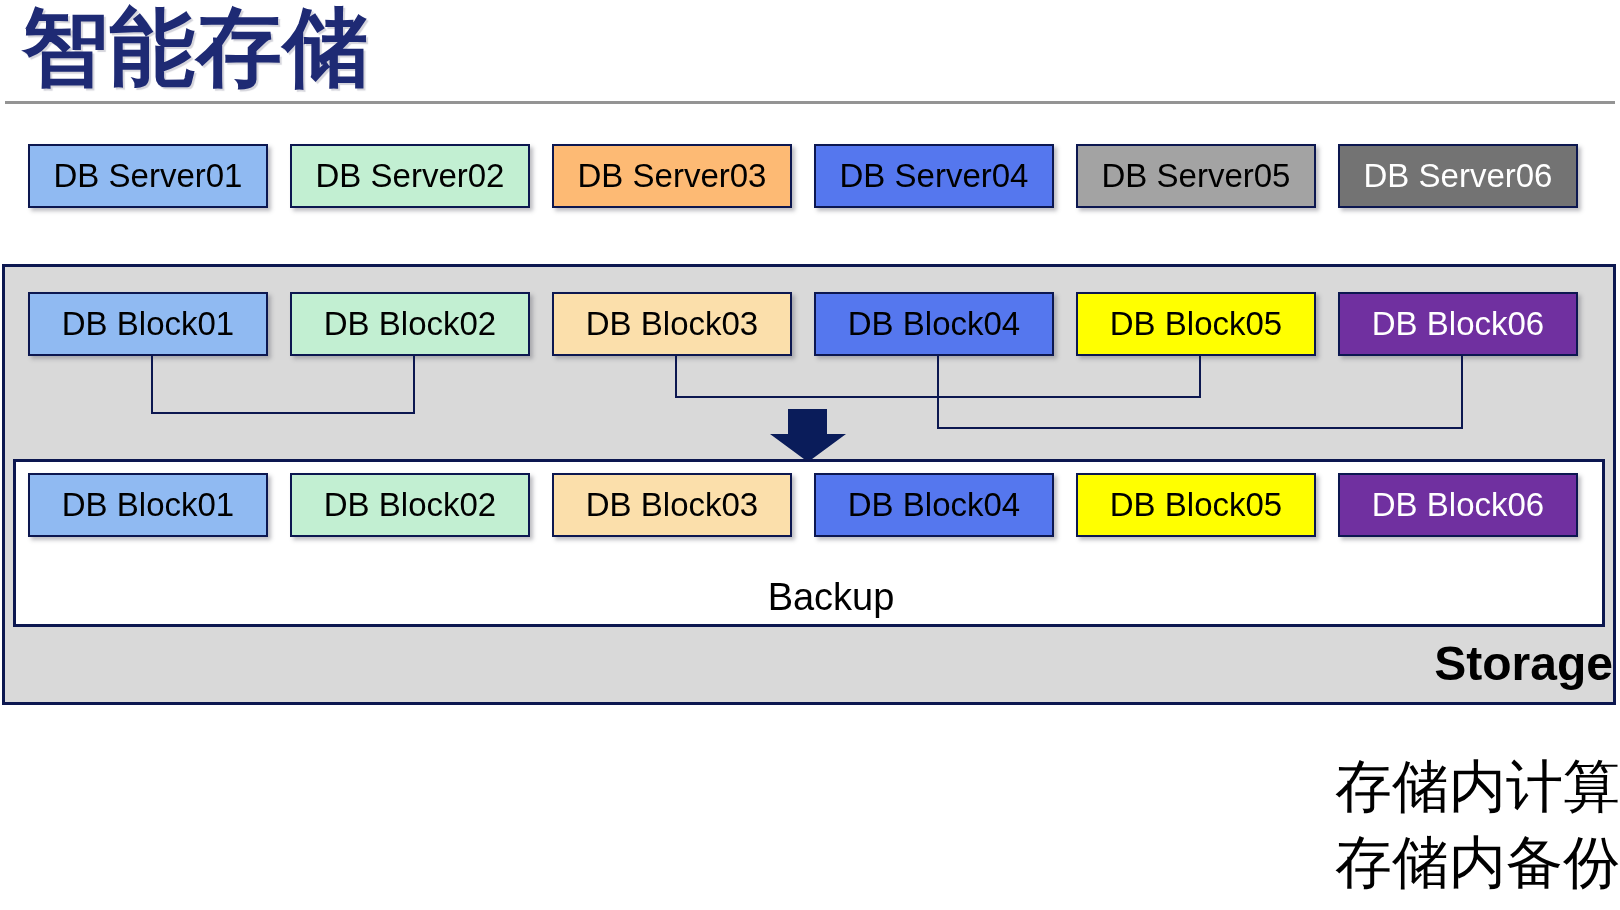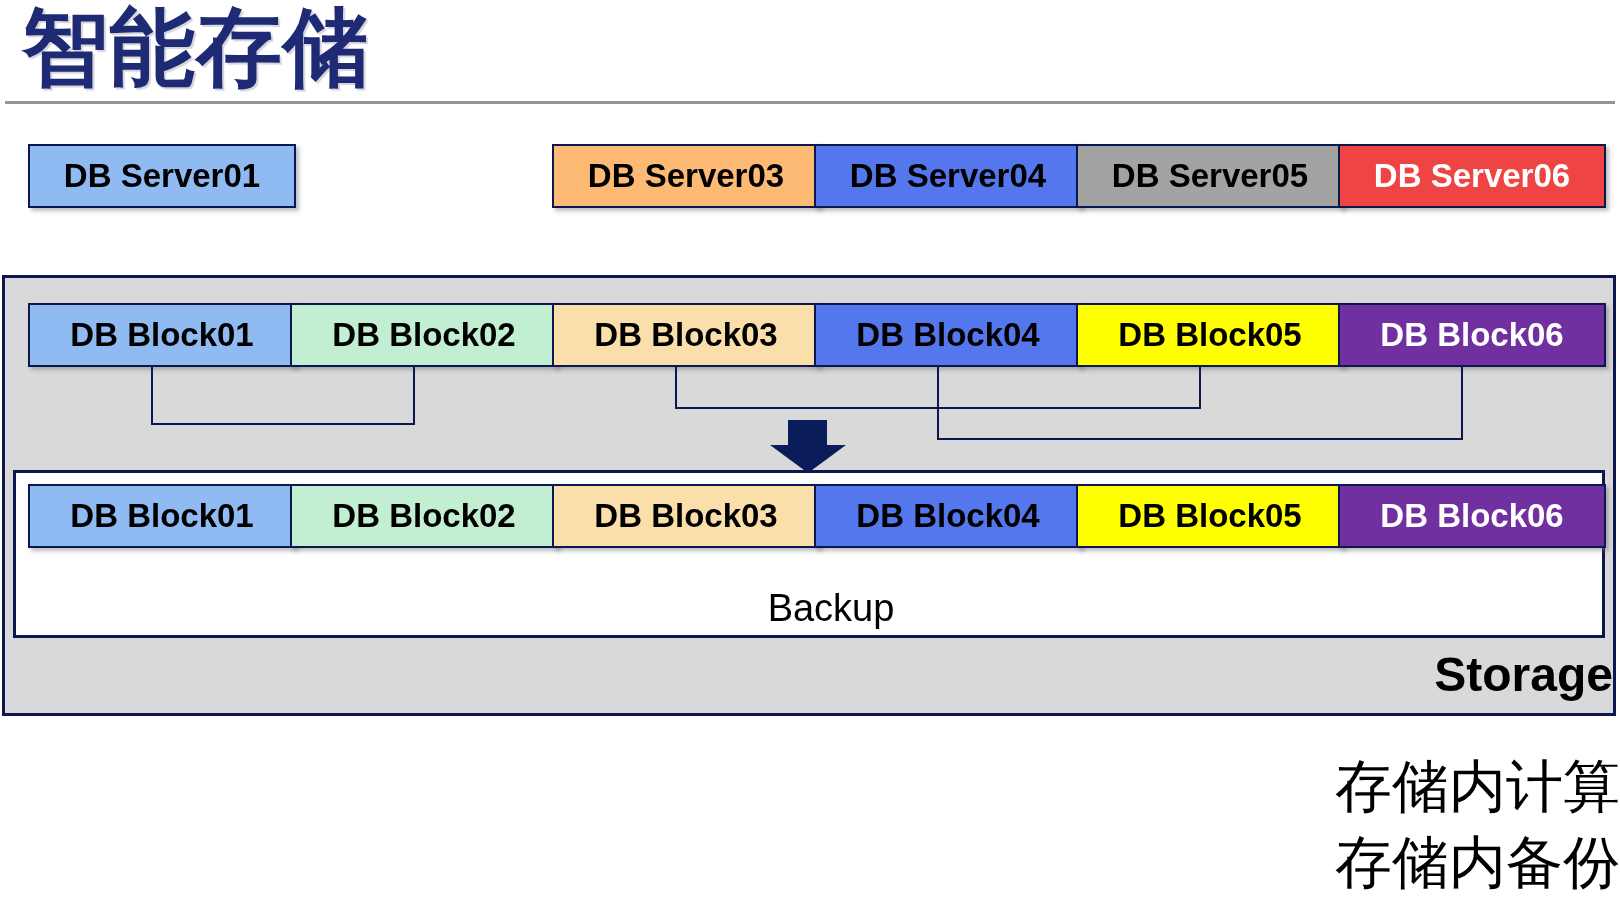--- a/index.html
+++ b/index.html
@@ -8,29 +8,28 @@
     font-family:"Liberation Sans", sans-serif;
   }
   .title{
     position:absolute;left:22px;top:-4px;margin:0;
     font-size:86px;line-height:102px;font-weight:bold;color:var(--title-navy);
     letter-spacing:1px;text-shadow:2px 2px 1px rgba(160,160,175,.45);
   }
   .rule{position:absolute;left:5px;top:101px;width:1610px;height:0;border-top:3px solid var(--rule-gray);}
   .row{position:absolute;height:64px;width:1558px;}
   .box{
-    position:absolute;top:0;width:268px;height:64px;box-sizing:border-box;
+    position:absolute;top:0;width:240px;height:64px;box-sizing:border-box;
     border:2px solid var(--navy);display:flex;align-items:center;justify-content:center;
     font-size:33px;color:#000;box-shadow:3px 3px 4px rgba(110,110,120,.45);
     white-space:nowrap;
-    font-weight:bold;
   }
   .server-row{left:28px;top:144px;}
   .storage-box{
-    position:absolute;left:2px;top:275px;width:1614px;height:441px;box-sizing:border-box;
+    position:absolute;left:2px;top:264px;width:1614px;height:441px;box-sizing:border-box;
     background:var(--container-fill);border:3px solid var(--navy);padding-left:20px;
   }
   .block-row-1{left:23px;top:25px;}
   .connector{position:absolute;box-sizing:border-box;border:0 solid var(--navy);
     border-left-width:2px;border-right-width:2px;border-bottom-width:2px;}
   .u1{left:146px;top:89px;width:264px;height:58px;}
   .u2{left:670px;top:89px;width:526px;height:42px;}
   .u3{left:932px;top:89px;width:526px;height:73px;}
   .arrow{
     position:absolute;left:765px;top:142px;width:76px;height:53px;background:var(--arrow-navy);
@@ -58,24 +57,25 @@
 </style>
 </head>
 <body>
 
 <div class="slide">
   <h1 class="title">智能存储</h1>
   <div class="rule"></div>
 
   <div class="row server-row" id="server-row">
       <div class="box" style="left: 0px; background: rgb(144, 186, 242); color: rgb(0, 0, 0);">DB Server01</div>
+      <div class="box" style="left: 262px; background: rgb(194, 239, 210); color: rgb(0, 0, 0);">DB Server02</div>
       <div class="box" style="left: 524px; background: #fdba74; color: rgb(0, 0, 0); text-align: center;">DB Server03</div>
       <div class="box" style="left: 786px; background: rgb(85, 119, 238); color: rgb(0, 0, 0);">DB Server04</div>
       <div class="box" style="left: 1048px; background: #a3a3a3; color: rgb(0, 0, 0);">DB Server05</div>
-      <div class="box" style="left: 1310px; background: #ef4444; color: rgb(255, 255, 255);">DB Server06</div>
+      <div class="box" style="left: 1310px; background: #737373; color: rgb(255, 255, 255);">DB Server06</div>
     </div>
 
   <div class="storage-box">
     <div class="row block-row-1" id="block-row-1">
         <div class="box" style="left: 0px; background: rgb(144, 186, 242); color: rgb(0, 0, 0);">DB Block01</div>
         <div class="box" style="left: 262px; background: rgb(194, 239, 210); color: rgb(0, 0, 0);">DB Block02</div>
         <div class="box" style="left: 524px; background: rgb(251, 223, 171); color: rgb(0, 0, 0);">DB Block03</div>
         <div class="box" style="left: 786px; background: rgb(85, 119, 238); color: rgb(0, 0, 0);">DB Block04</div>
         <div class="box" style="left: 1048px; background: rgb(255, 255, 0); color: rgb(0, 0, 0);">DB Block05</div>
         <div class="box" style="left: 1310px; background: rgb(112, 48, 160); color: rgb(255, 255, 255);">DB Block06</div>

